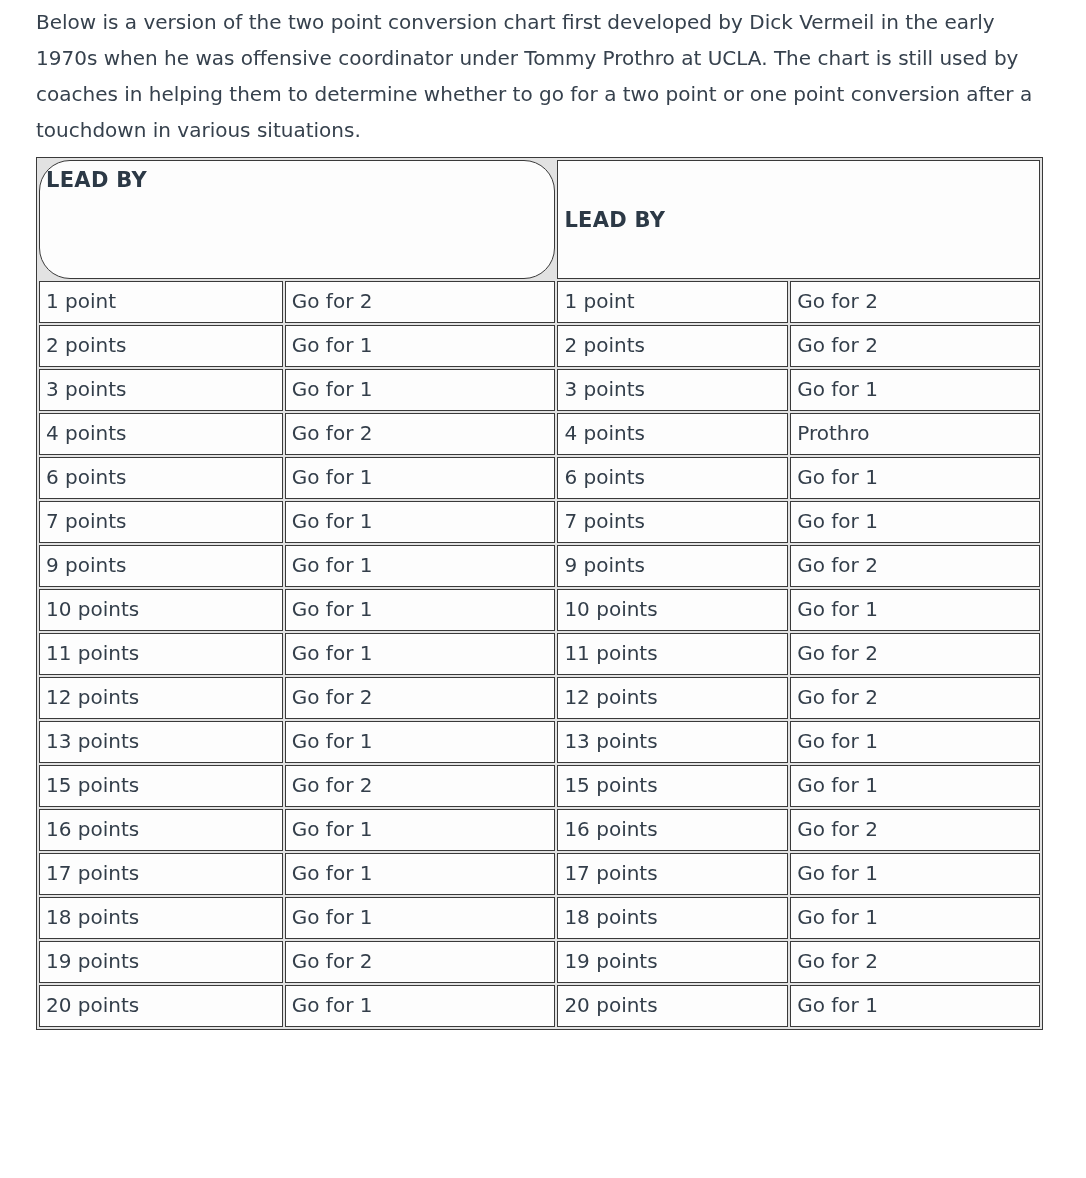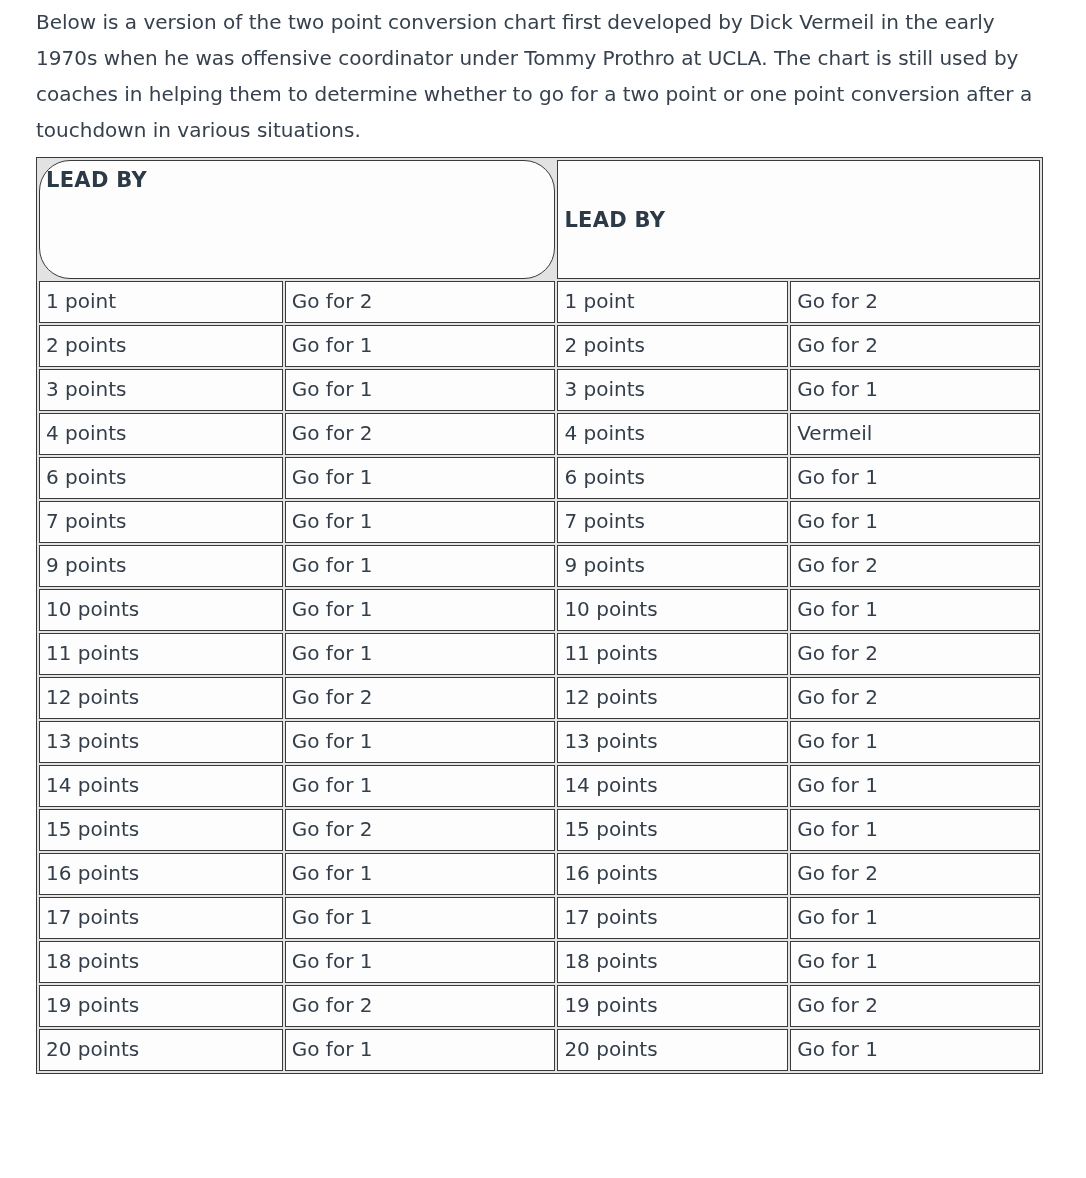--- a/index.html
+++ b/index.html
@@ -97,21 +97,21 @@
     <td>3 points</td>
     <td>Go for 1</td>
     <td>3 points</td>
     <td>Go for 1</td>
   </tr>
 
   <tr>
     <td>4 points</td>
     <td>Go for 2</td>
     <td>4 points</td>
-    <td>Vermeil</td>
+    <td>Prothro</td>
   </tr>
 
 
   <tr>
     <td>6 points</td>
     <td>Go for 1</td>
     <td>6 points</td>
     <td>Go for 1</td>
   </tr>
 
@@ -151,26 +151,20 @@
     <td>Go for 2</td>
   </tr>
 
   <tr>
     <td>13 points</td>
     <td>Go for 1</td>
     <td>13 points</td>
     <td>Go for 1</td>
   </tr>
 
-  <tr>
-    <td>14 points</td>
-    <td>Go for 1</td>
-    <td>14 points</td>
-    <td>Go for 1</td>
-  </tr>
 
   <tr>
     <td>15 points</td>
     <td>Go for 2</td>
     <td>15 points</td>
     <td>Go for 1</td>
   </tr>
 
   <tr>
     <td>16 points</td>

